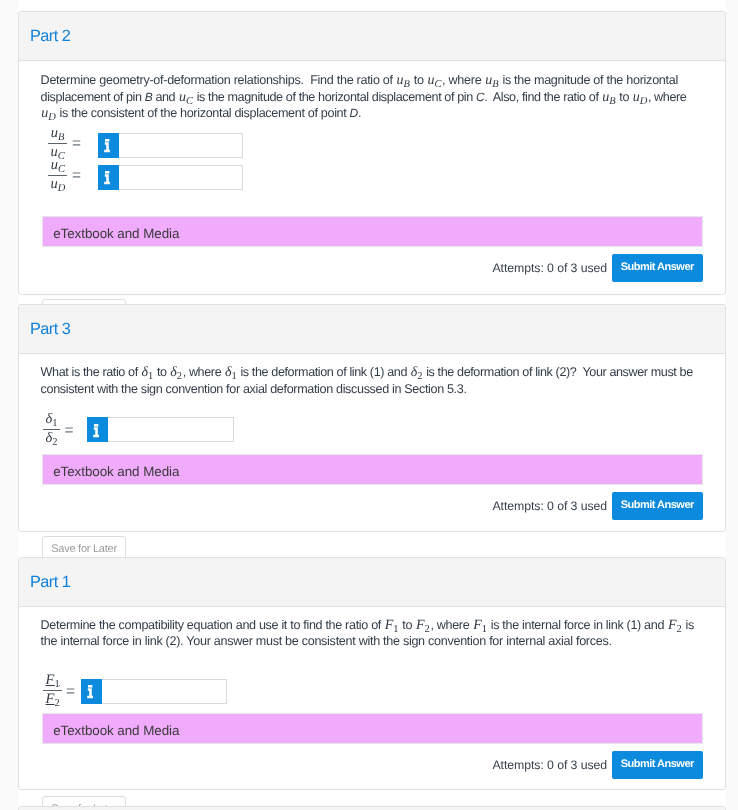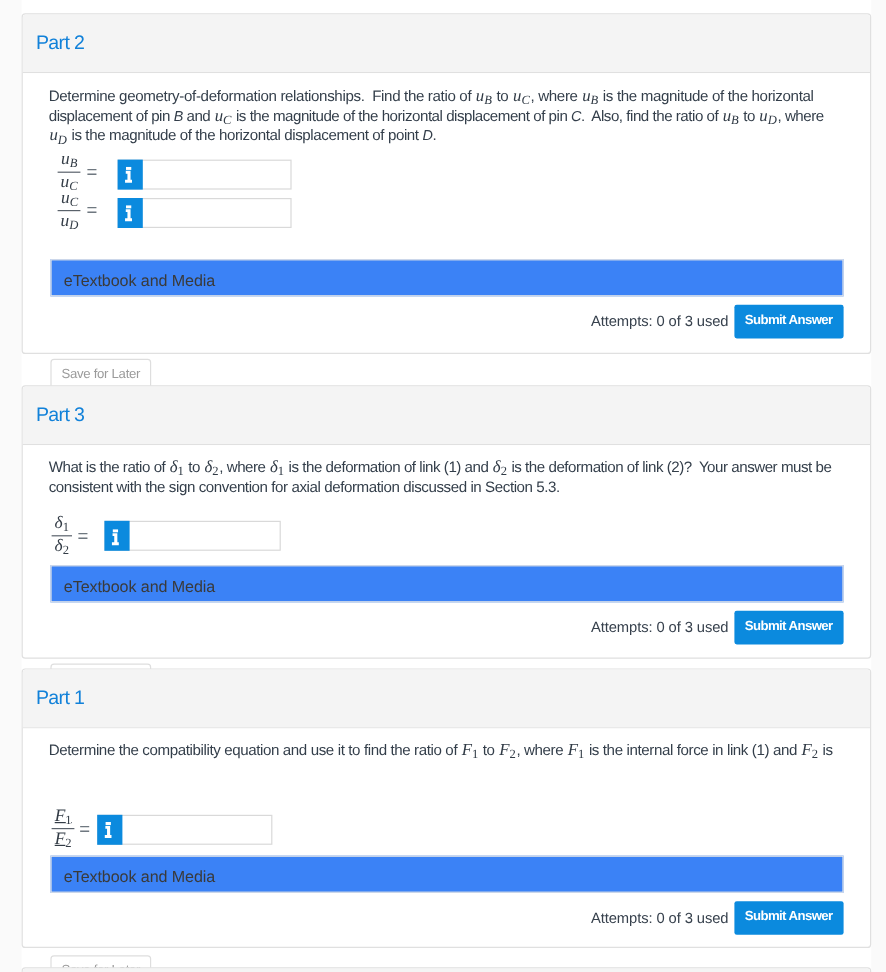--- a/index.html
+++ b/index.html
@@ -22,21 +22,21 @@
   .frac .bar{height:1px;background:#5a626b;}
   .frac .den{height:15px;line-height:17px;padding:0 2px 0 3px;}
   .frac .sb{font-size:10.5px;vertical-align:-2.5px;}
   .frac .sbn{font-size:10.5px;vertical-align:-2.5px;font-style:normal;}
   .eqsign{position:absolute;font-family:"Liberation Sans",sans-serif;font-size:15.5px;color:#6f7880;line-height:1;}
 
   .ibtn{position:absolute;width:20.5px;height:25px;background:#0b8ade;overflow:hidden;}
   .ibtn svg{position:absolute;left:5.8px;top:6.8px;}
   .ansinput{position:absolute;height:25px;border:1px solid #d9d9d9;background:#fff;box-sizing:border-box;}
 
-  .etb{position:absolute;left:23.2px;height:31px;width:660.5px;background:#3b82f6;border:1px solid #e6e6e6;box-sizing:border-box;}
+  .etb{position:absolute;left:23.2px;height:31px;width:660.5px;background:#f0abfc;border:1px solid #e6e6e6;box-sizing:border-box;}
   .etb span{position:absolute;left:10px;top:9px;font-size:13.4px;color:#3a3a3a;letter-spacing:-0.06px;}
 
   .savebtn{position:absolute;left:23px;height:26.5px;width:84px;border:1px solid #dedede;border-radius:3px;background:#fff;box-sizing:border-box;margin-top:44px;}
   .savebtn span{position:absolute;left:0;right:0;top:6px;text-align:center;font-size:11px;color:#9b9b9b;letter-spacing:-0.25px;}
   .attempts{position:absolute;font-size:12.3px;color:#37414d;white-space:nowrap;letter-spacing:-0.08px;}
   .submitbtn{position:absolute;height:28px;width:90.5px;background:#0b8ade;border-radius:2px;}
   .submitbtn span{position:absolute;left:0;right:0;top:7px;text-align:center;font-size:11px;color:#fff;font-weight:bold;white-space:nowrap;letter-spacing:-0.5px;}
 </style>
 </head>
 <body>
@@ -46,21 +46,21 @@
 
     <div class="card" style="top:11px;height:284px;">
       <div class="card-header">
         <span class="part-title">Part 2</span>
       </div>
 
       <div class="qline" style="top:60.7px;letter-spacing:-0.292px;"><span>Determine geometry-of-deformation relationships.  Find the ratio of </span><span class="mi"><span>u</span><span class="sb">B</span></span><span> to </span><span class="mi"><span>u</span><span class="sb">C</span></span><span>, where </span><span class="mi"><span>u</span><span class="sb">B</span></span><span> is the magnitude of the horizontal</span></div>
 
       <div class="qline" style="top:77.7px;letter-spacing:-0.396px;"><span>displacement of pin </span><span class="it">B</span><span> and </span><span class="mi"><span>u</span><span class="sb">C</span></span><span> is the magnitude of the horizontal displacement of pin </span><span class="it"><span>C</span></span><span>.  Also, find the ratio of </span><span class="mi"><span>u</span><span class="sb">B</span></span><span> to </span><span class="mi"><span>u</span><span class="sb">D</span></span><span>, where</span></div>
 
-      <div class="qline" style="top:93.5px;letter-spacing:-0.334px;"><span class="mi"><span>u</span><span class="sb">D</span></span><span> is the magnitude of the horizontal displacement of point </span><span class="it"><span>D</span></span><span>.</span></div>
+      <div class="qline" style="top:93.5px;letter-spacing:-0.334px;"><span class="mi"><span>u</span><span class="sb">D</span></span><span> is the consistent of the horizontal displacement of point </span><span class="it"><span>D</span></span><span>.</span></div>
 
       <div class="frac" style="left:28.5px;top:116px;">
         <div class="num"><span>u</span><span class="sb">B</span></div>
         <div class="bar"></div>
         <div class="den"><span>u</span><span class="sb">C</span></div>
       </div>
       <span class="eqsign" style="left:53px;top:124px;">=</span>
       <div class="ansinput" style="left:79.3px;top:120.6px;width:144.5px;"></div>
       <div class="ibtn" style="left:79.3px;top:120.6px;">
           <svg width="6.4" height="13.5" viewBox="0 0 64 135">
@@ -89,21 +89,21 @@
 
       <div class="savebtn" style="top:243px;">
         <span>Save for Later</span>
       </div>
       <span class="attempts" style="left:473.5px;top:249px;">Attempts: 0 of 3 used</span>
       <div class="submitbtn" style="left:593px;top:242px;">
         <span>Submit Answer</span>
       </div>
     </div>
 
-    <div class="card" style="top:321px;height:228px;">
+    <div class="card" style="top:304px;height:228px;">
       <div class="card-header">
         <span class="part-title">Part 3</span>
       </div>
 
       <div class="qline" style="top:60px;letter-spacing:-0.392px;"><span>What is the ratio of </span><span class="mi"><span>δ</span><span class="sbn">1</span></span><span> to </span><span class="mi"><span>δ</span><span class="sbn">2</span></span><span>, where </span><span class="mi"><span>δ</span><span class="sbn">1</span></span><span> is the deformation of link (1) and </span><span class="mi"><span>δ</span><span class="sbn">2</span></span><span> is the deformation of link (2)?  Your answer must be</span></div>
       <div class="qline" style="top:77px;letter-spacing:-0.350px;text-align:right;">consistent with the sign convention for axial deformation discussed in Section 5.3.</div>
 
       <div class="frac" style="left:23.5px;top:109px;">
         <div class="num"><span>δ</span><span class="sbn">1</span></div>
         <div class="bar"></div>
@@ -129,20 +129,21 @@
         <span>Submit Answer</span>
       </div>
     </div>
 
     <div class="card" style="top:557px;height:233px;">
       <div class="card-header">
         <span class="part-title">Part 1</span>
       </div>
 
       <div class="qline" style="top:60px;letter-spacing:-0.327px;"><span>Determine the compatibility equation and use it to find the ratio of </span><span class="mi"><span>F</span><span class="sbn">1</span></span><span> to </span><span class="mi"><span>F</span><span class="sbn">2</span></span><span>, where </span><span class="mi"><span>F</span><span class="sbn">1</span></span><span> is the internal force in link (1) and </span><span class="mi"><span>F</span><span class="sbn">2</span></span><span> is</span></div>
+      <div class="qline" style="top:76px;letter-spacing:-0.296px;">the internal force in link (2).  Your answer must be consistent with the sign convention for internal axial forces.</div>
 
       <div class="frac" style="left:23.6px;top:117px;text-decoration:underline;">
         <div class="num"><span>F</span><span class="sbn">1</span></div>
         <div class="bar"></div>
         <div class="den"><span>F</span><span class="sbn">2</span></div>
       </div>
       <span class="eqsign" style="left:47px;top:126px;">=</span>
       <div class="ansinput" style="left:62px;top:120.5px;width:145.5px;"></div>
       <div class="ibtn" style="left:62px;top:120.5px;">
           <svg width="6.4" height="13.5" viewBox="0 0 64 135">

